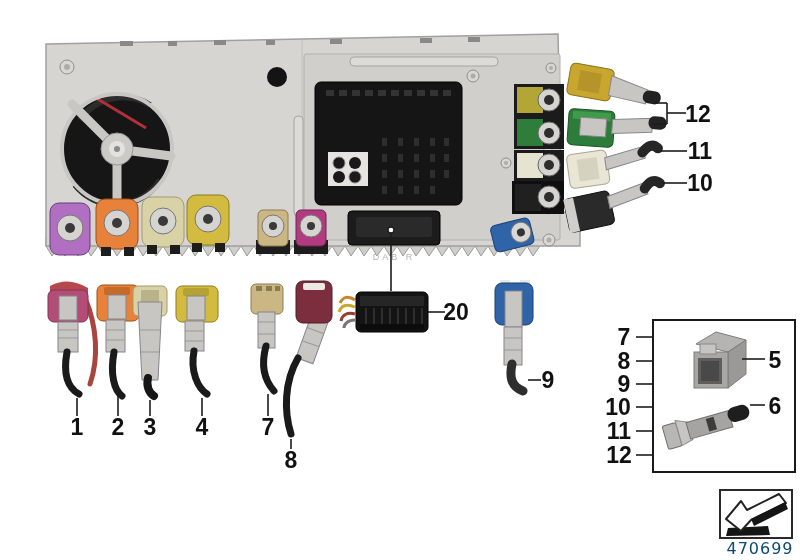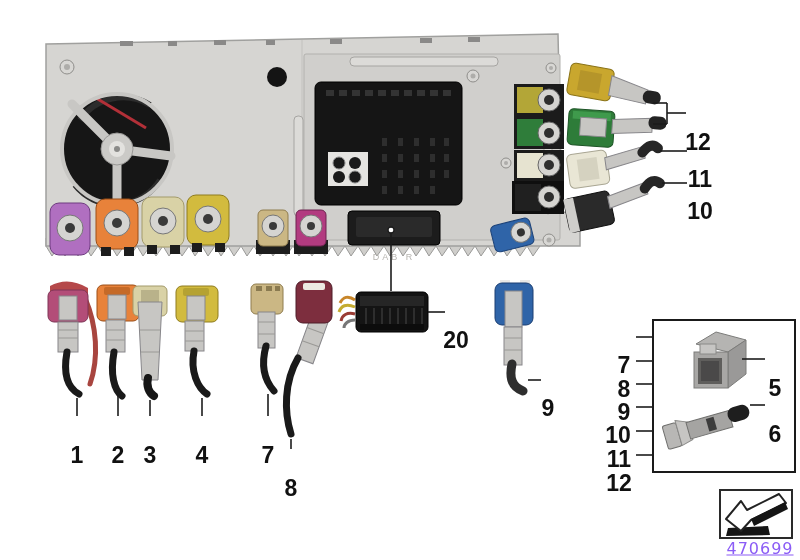--- a/index.html
+++ b/index.html
@@ -1,22 +1,22 @@
 <!DOCTYPE html>
 <html><head>
 <meta charset="utf-8">
 <style>
   html,body{margin:0;padding:0;background:#fff;}
   .stage{position:relative;width:800px;height:560px;background:#ffffff;overflow:hidden;
          font-family:"Liberation Sans",sans-serif;}
   .stage svg{position:absolute;left:0;top:0;}
   .num{position:absolute;transform:translate(-50%,-50%);
-       font:bold 23px "Liberation Sans",sans-serif;color:#111;white-space:nowrap;margin-top:28px;}
+       font:bold 23px "Liberation Sans",sans-serif;color:#111;white-space:nowrap;}
   .partnum{position:absolute;transform:translate(-50%,-50%);
-       font:16px "DejaVu Sans",sans-serif;color:#8b5cf6;letter-spacing:1px;text-decoration:underline;}
+       font:16px "DejaVu Sans",sans-serif;color:#0c4a6e;letter-spacing:1px;}
   .porttxt{font:9px "Liberation Sans",sans-serif;letter-spacing:3px;}
 </style>
 </head>
 <body>
 
 <div class="stage">
 
 <svg width="800" height="560" viewBox="0 0 800 560">
 
   <g>

